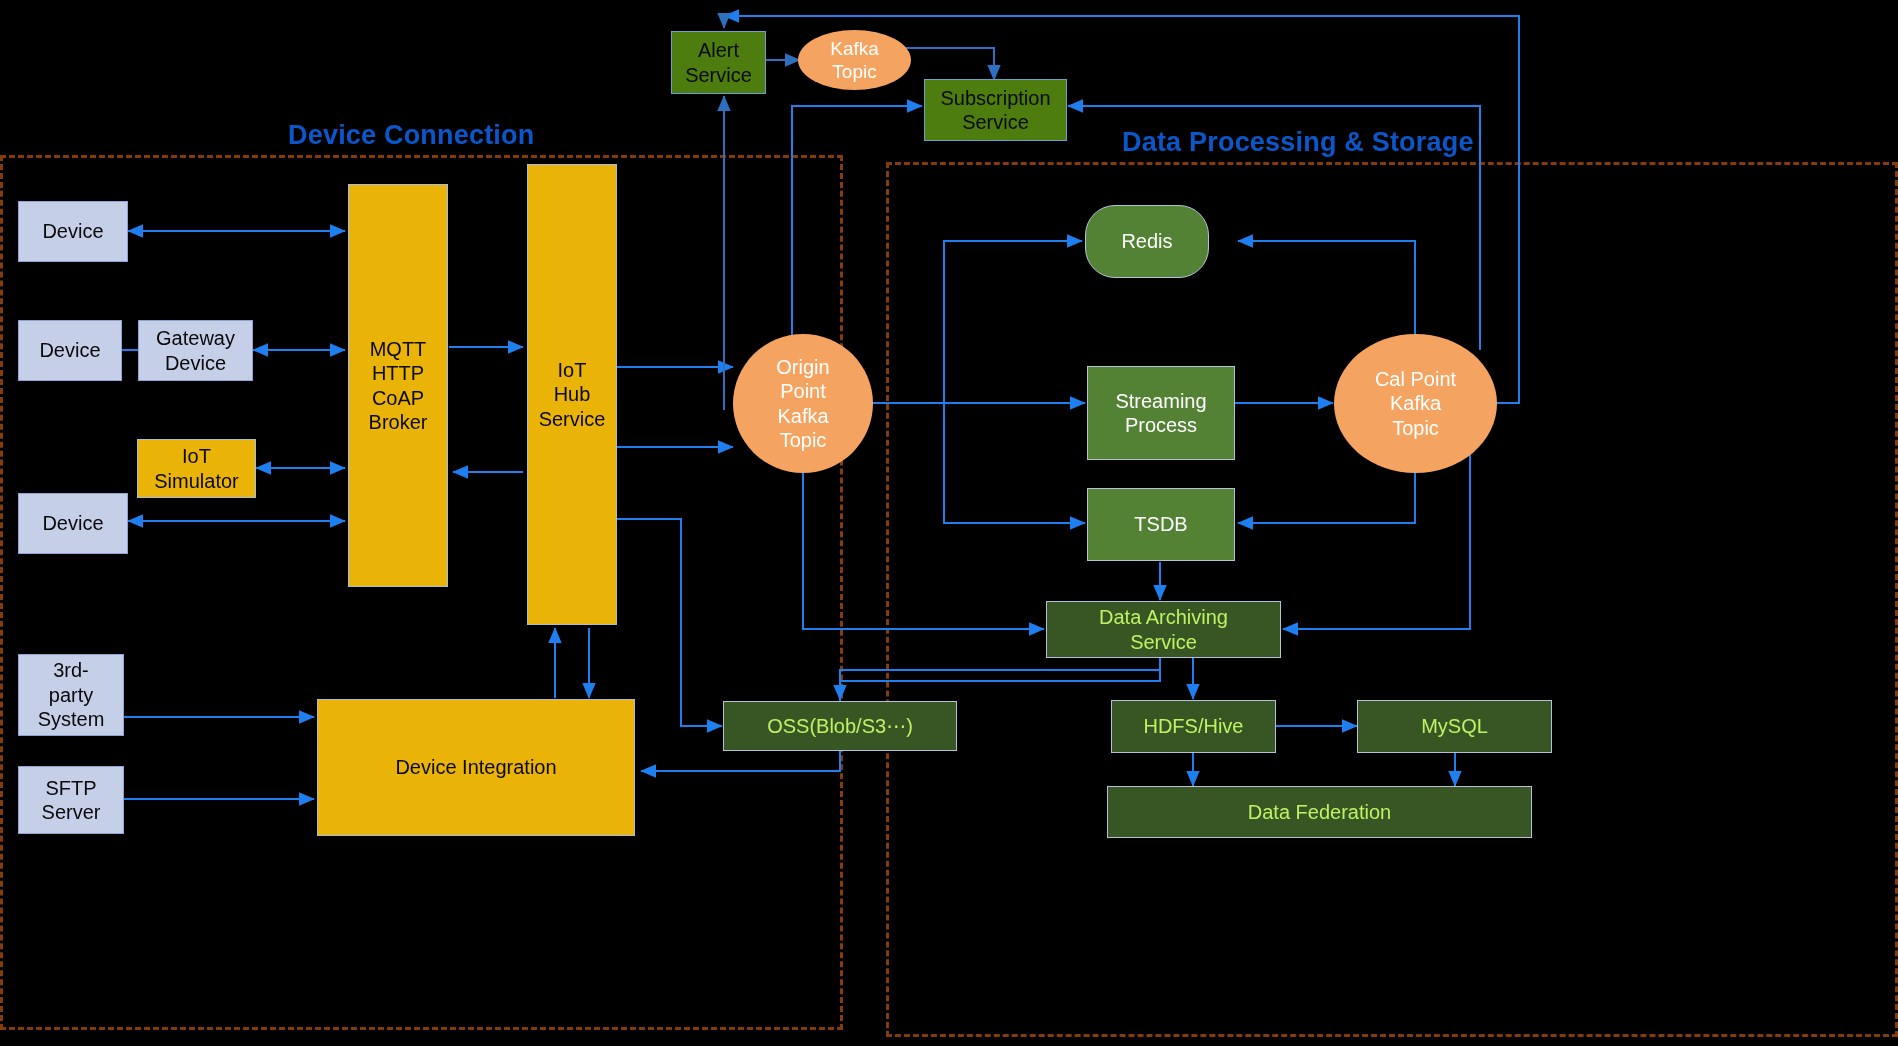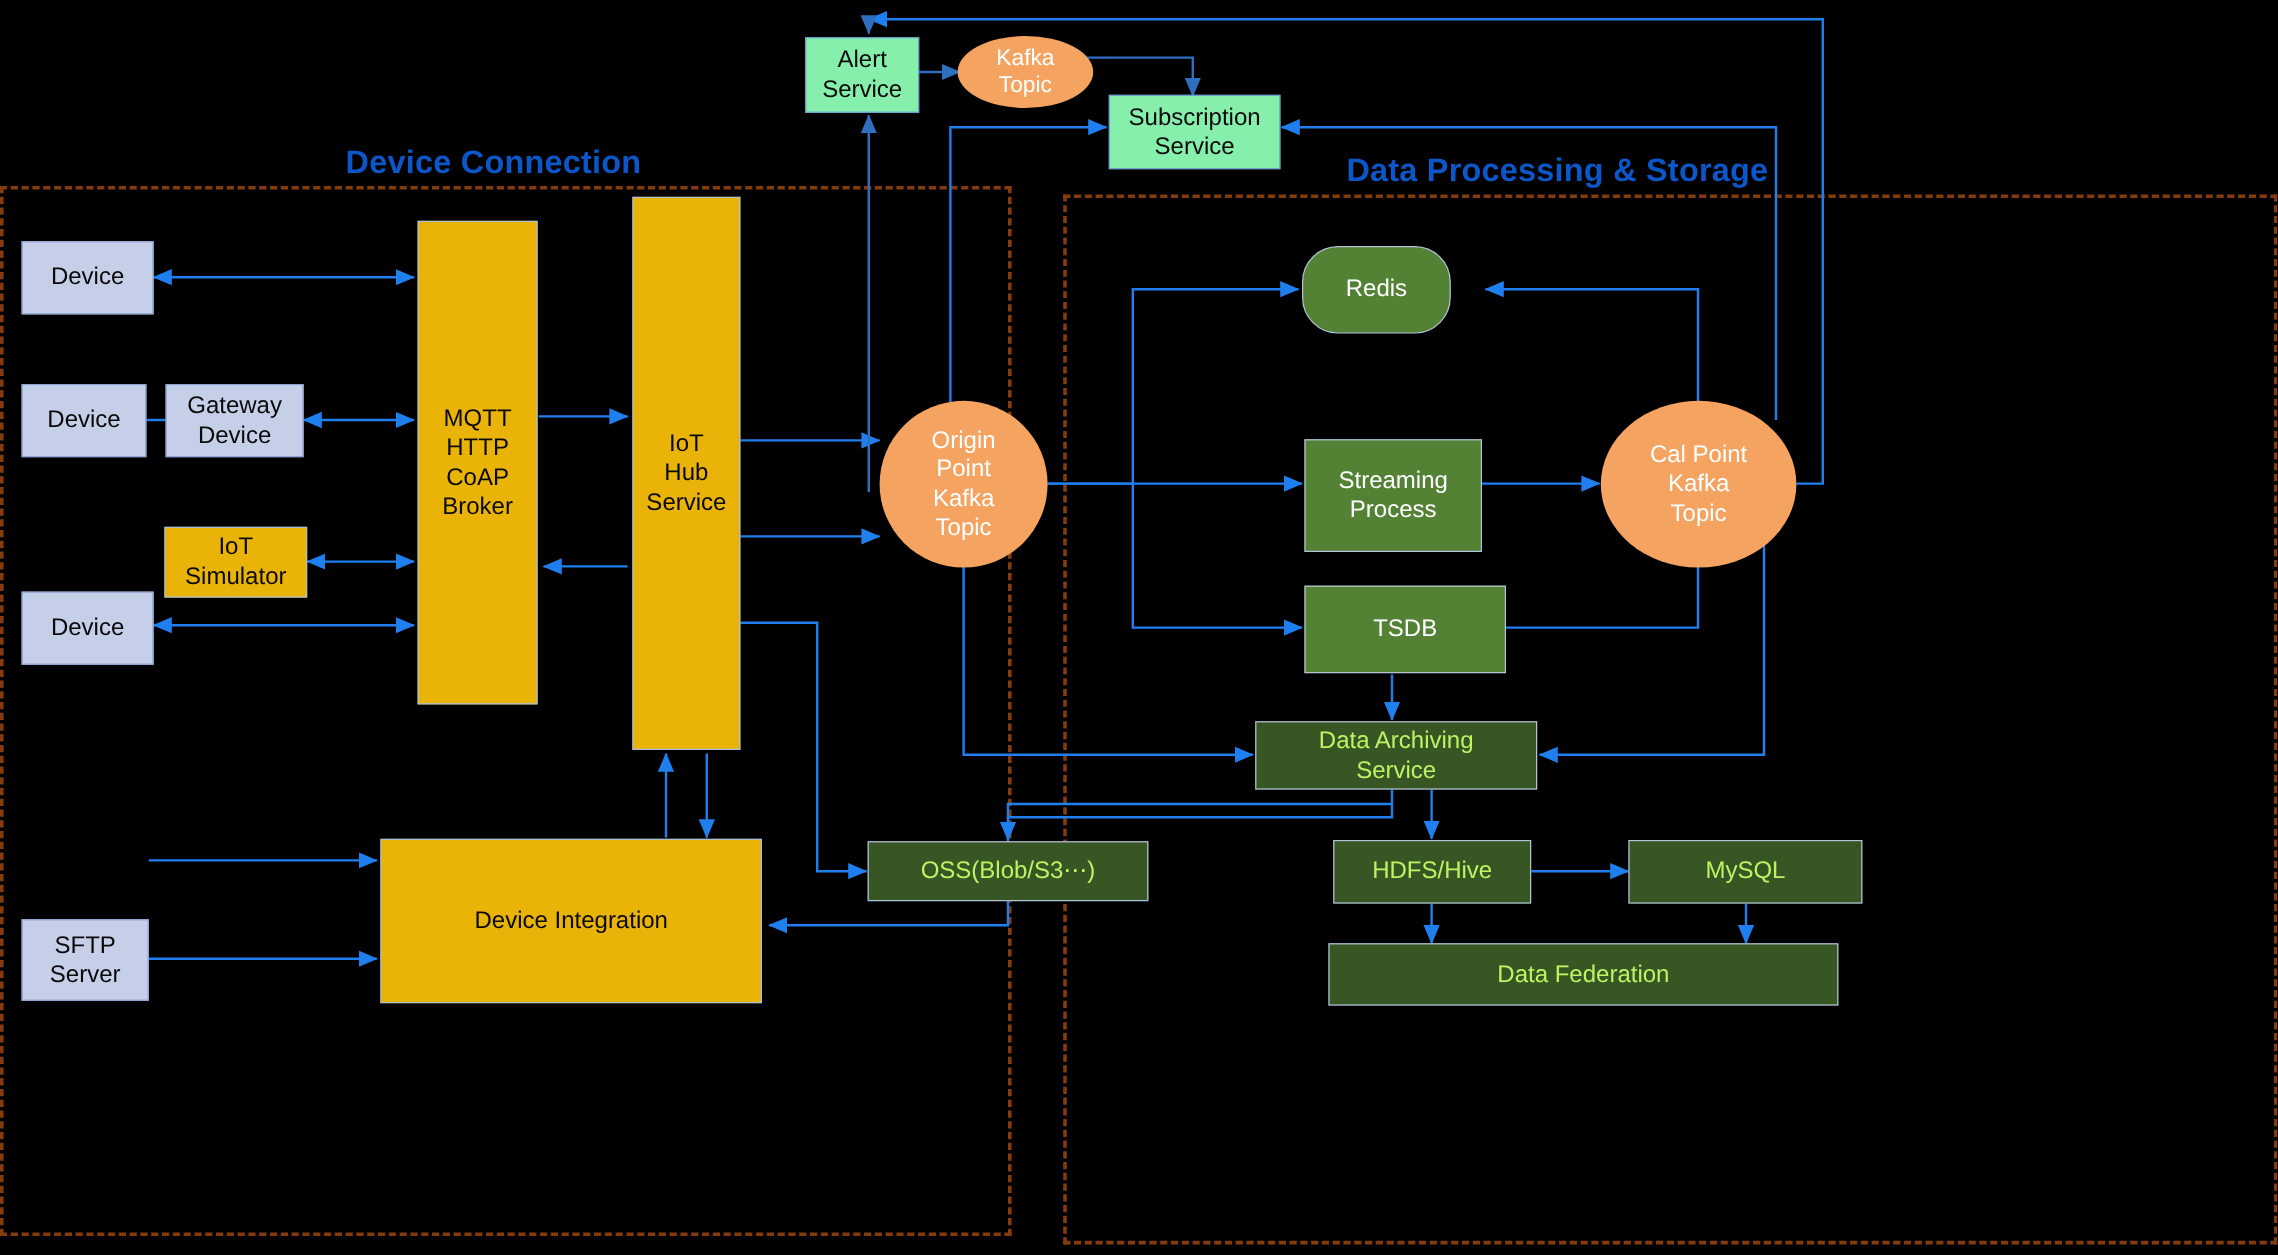--- a/index.html
+++ b/index.html
@@ -3,21 +3,21 @@
 <meta charset="utf-8">
 <style>
   html,body{margin:0;padding:0;background:#000;}
   #stage{position:relative;width:1898px;height:1046px;background:#000;
          font-family:"Liberation Sans", sans-serif; overflow:hidden;}
   svg#wires{position:absolute;left:0;top:0;width:1898px;height:1046px;}
   .node{position:absolute;box-sizing:border-box;display:flex;align-items:center;
         justify-content:center;text-align:center;line-height:1.22;}
   .node span{display:block;width:100%;padding:0 4px;}
   .dev{background:#C6CFE8;border:1px solid #8FA4D4;color:#0a0a0a;font-size:20px;}
-  .svc{background:#86efac;border:1px solid #6C9FD4;color:#0a0a0a;font-size:20px;}
+  .svc{background:#4d7c0f;border:1px solid #6C9FD4;color:#0a0a0a;font-size:20px;}
   .lgreen{background:#eab308;border:1px solid #A8BEDD;color:#0a0a0a;font-size:20px;}
   .mgreen{background:#548235;border:1px solid #B3C2DB;color:#fff;font-size:20px;}
   .dgreen{background:#375623;border:1px solid #B3C2DB;color:#bef264;font-size:20px;}
   .oval{background:#F4A460;border-radius:50%;color:#fff;font-size:20px;}
   .zone-title{position:absolute;color:#0B57C9;font-weight:bold;font-size:27px;
               letter-spacing:.2px;white-space:nowrap;}
   .zone{position:absolute;border:3px dashed #843C0C;box-sizing:border-box;}
 </style>
 </head>
 <body>
@@ -134,20 +134,24 @@
 Device</span></div>
 
   <div class="node lgreen" style="left:137px;top:439px;width:119px;height:59px;white-space:pre-line;">
     <span>IoT
 Simulator</span></div>
 
   <div class="node dev" style="left:18px;top:493px;width:110px;height:61px;">
     <span>Device</span>
     </div>
 
+  <div class="node dev" style="left:18px;top:654px;width:106px;height:82px;white-space:pre-line;">
+    <span>3rd-
+party
+System</span></div>
 
   <div class="node dev" style="left:18px;top:766px;width:106px;height:68px;white-space:pre-line;">
     <span>SFTP
 Server</span></div>
 
   <div class="node lgreen" style="left:348px;top:184px;width:100px;height:403px;white-space:pre-line;">
     <span>MQTT
 HTTP
 CoAP
 Broker</span></div>
@@ -185,21 +189,21 @@
 Topic</span></div>
 
   <div class="node mgreen" style="left:1085px;top:205px;width:124px;height:73px;border-radius:30px;">
     <span>Redis</span>
     </div>
 
   <div class="node mgreen" style="left:1087px;top:366px;width:148px;height:94px;white-space:pre-line;">
     <span>Streaming
 Process</span></div>
 
-  <div class="node mgreen" style="left:1087px;top:488px;width:168px;height:73px;">
+  <div class="node mgreen" style="left:1087px;top:488px;width:148px;height:73px;">
     <span>TSDB</span>
     </div>
 
   <div class="node dgreen" style="left:1046px;top:601px;width:235px;height:57px;white-space:pre-line;">
     <span>Data Archiving
 Service</span></div>
 
   <div class="node dgreen" style="left:723px;top:701px;width:234px;height:50px;">
     <span>OSS(Blob/S3⋯)</span>
     </div>

